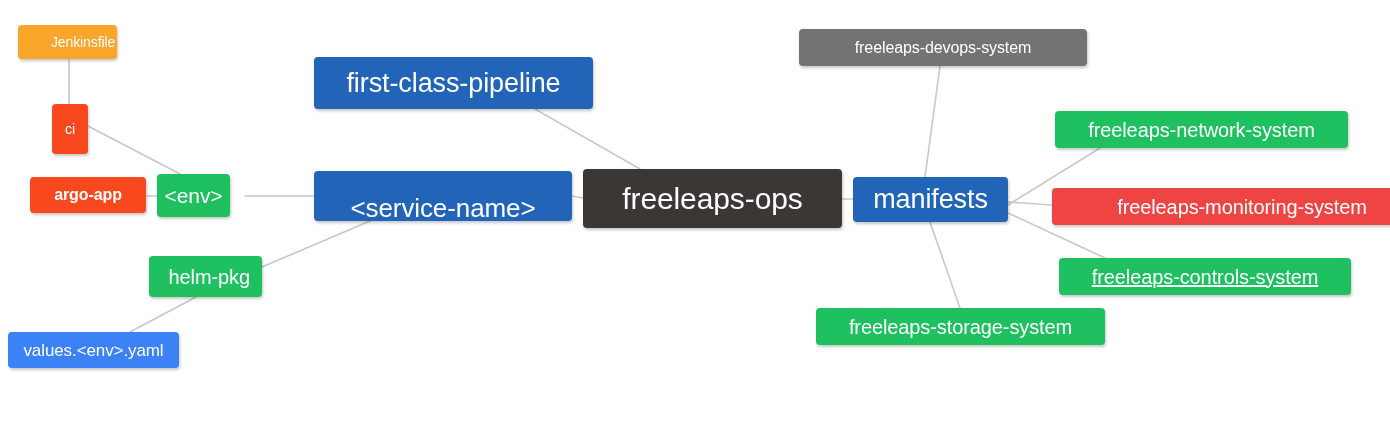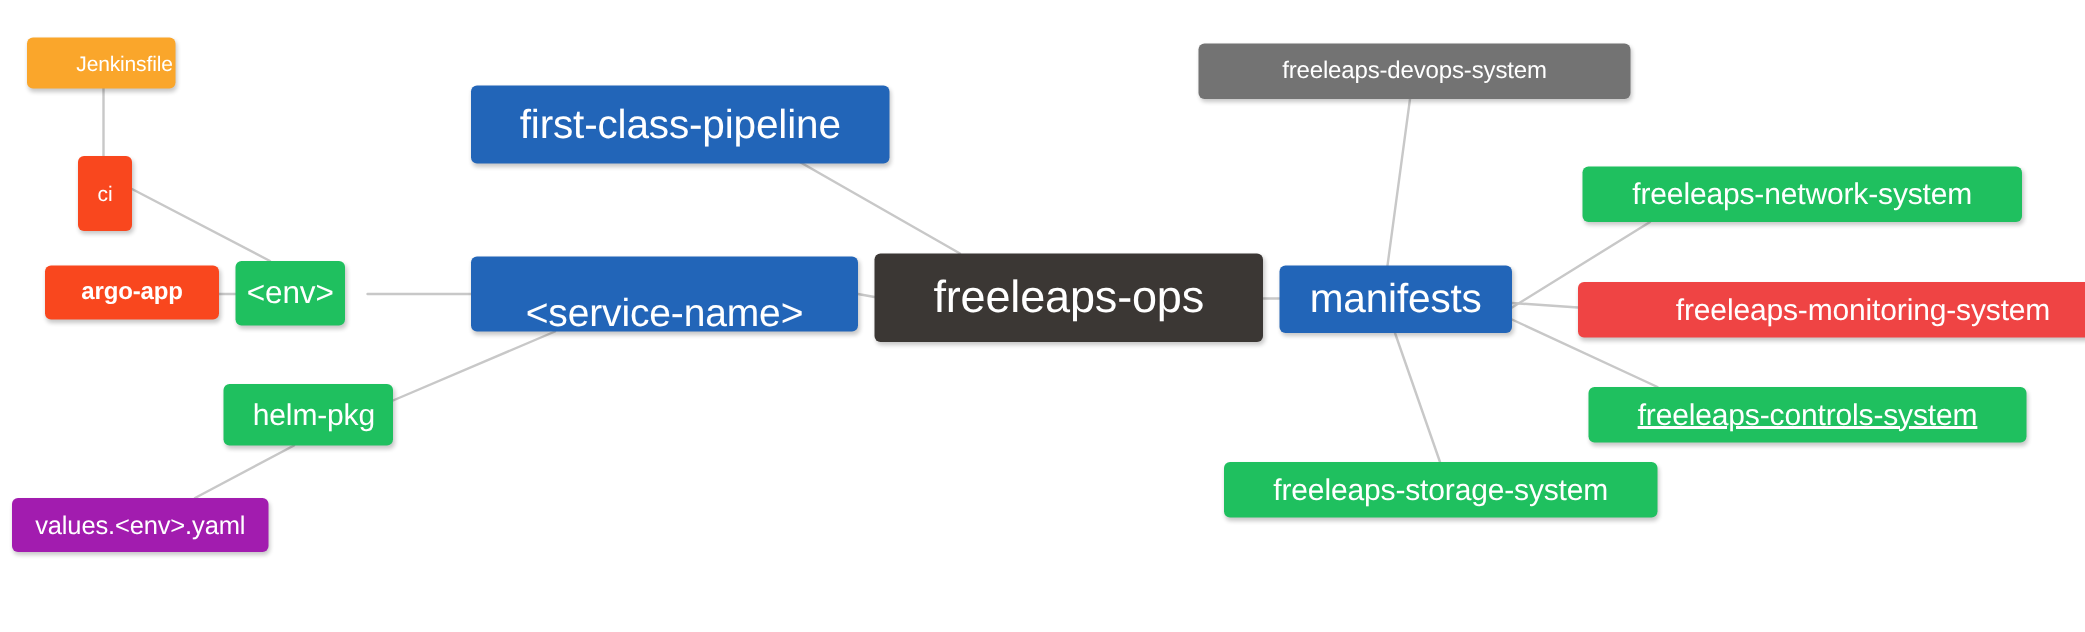--- a/index.html
+++ b/index.html
@@ -75,21 +75,21 @@
       </div>
       <div class="node" style="left: 30px; top: 177px; width: 116px; height: 36px; background: rgb(249, 71, 30); font-size: 16px; font-weight: bold;">
         <span class="node-label">argo-app</span>
       </div>
       <div class="node" style="left: 157px; top: 174px; width: 73px; height: 43px; background: rgb(31, 192, 95); font-size: 21px;">
         <span class="node-label">&lt;env&gt;</span>
       </div>
       <div class="node" style="left: 149px; top: 256px; width: 113px; height: 41px; background: rgb(31, 192, 95); font-size: 20px; justify-content: flex-end;">
         <span class="node-label">helm-pkg</span>
       </div>
-      <div class="node" style="left: 8px; top: 332px; width: 171px; height: 36px; background: #a21caf; font-size: 17px;">
+      <div class="node" style="left: 8px; top: 332px; width: 171px; height: 36px; background: #3b82f6; font-size: 17px;">
         <span class="node-label">values.&lt;env&gt;.yaml</span>
       </div>
       <div class="node" style="left: 314px; top: 37px; width: 279px; height: 52px; background: rgb(34, 101, 184); font-size: 27px; margin-top: 20px;">
         <span class="node-label">first-class-pipeline</span>
       </div>
       <div class="node" style="left: 314px; top: 171px; width: 258px; height: 50px; background: rgb(34, 101, 184); font-size: 26px; align-items: flex-end;">
         <span class="node-label">&lt;service-name&gt;</span>
       </div>
       <div class="node" style="left: 583px; top: 169px; width: 259px; height: 59px; background: rgb(59, 55, 52); font-size: 30px;">
         <span class="node-label">freeleaps-ops</span>

